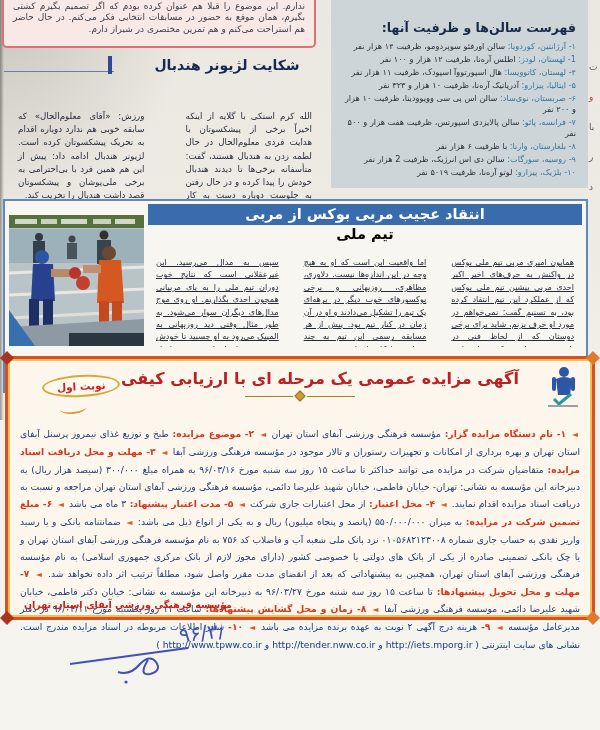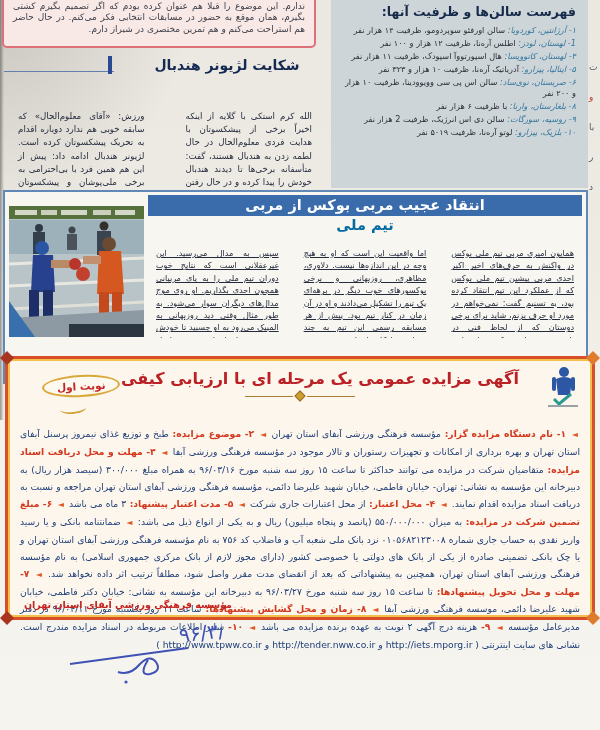--- a/index.html
+++ b/index.html
@@ -31,45 +31,45 @@
   }
   .handball-cols{
     position:absolute;left:2px;top:94px;width:326px;display:flex;gap:9px;
     font-size:8.7px;line-height:13.2px;color:#252c3f;text-align:justify;
   }
   .handball-cols p{margin:16px;flex:1;}
 
   
   .halls-box{
     position:absolute;left:331px;top:0;width:257px;height:188px;
-    background:#ced5d8;box-sizing:border-box;padding:4px 12px 4px 8px;overflow:hidden;
+    background:#ced5d8;box-sizing:border-box;padding:20px 12px 4px 8px;overflow:hidden;
   }
   .halls-title{margin:0 0 6px 0;font-size:12.5px;font-weight:bold;color:#15294b;text-align:right;}
   .halls-item{font-size:8.2px;line-height:11.4px;color:#2b3039;text-align:right;margin-bottom:1.5px;}
-  .halls-item .loc{color:#35779f;font-style:italic;}
+  .halls-item .loc{color:#35779f;}
 
   
   .edge-strip{position:absolute;left:589px;top:62px;width:11px;height:300px;color:#55565c;
     font-size:9px;line-height:10px;text-align:left;direction:ltr;}
   .edge-strip span{display:block;margin-bottom:20px;}
   .edge-strip .red{color:#c04030;}
 
   
   .boxing-box{
-    position:absolute;left:3px;top:190px;width:585px;height:194px;
+    position:absolute;left:3px;top:199px;width:585px;height:194px;
     border:2px solid #6089ba;box-sizing:border-box;background:#f8f6f1;
   }
   .boxing-photo{position:absolute;left:4px;top:14px;width:135px;height:131px;}
   .boxing-headline{position:absolute;left:143px;top:3px;width:434px;}
   .boxing-headline .line1{
     background:#3a6cac;color:#ffffff;font-size:14.5px;font-weight:bold;
     text-align:center;padding:2px 6px 3px;
   }
   .boxing-headline .line2{
-    color:#0369a1;font-size:14.5px;font-weight:bold;text-align:center;padding:1px 0 0;
+    color:#000000;font-size:14.5px;font-weight:bold;text-align:center;padding:1px 0 0;
   }
   .boxing-cols{
     position:absolute;left:143px;top:47px;width:434px;height:99px;overflow:hidden;
     display:flex;gap:9px;font-size:8.1px;line-height:12.4px;color:#242b3c;text-align:justify;
   }
   .boxing-cols p{margin:8px;flex:1;text-decoration:underline;}
 
   
   .ad-box{
     position:absolute;left:5px;top:356px;width:590px;height:264px;
@@ -123,20 +123,21 @@
   </div>
 
   <div class="halls-box">
     <h3 class="halls-title">فهرست سالن‌ها و ظرفیت آنها:</h3>
     <div id="halls-items">
         <div class="halls-item"><span class="loc">۱- آرژانتین، کوردوبا: </span><span>سالن اورفئو سوپردومو، ظرفیت ۱۴ هزار نفر</span></div>
         <div class="halls-item"><span class="loc">1- لهستان، لودز: </span><span>اطلس آره‌نا، ظرفیت ۱۲ هزار و ۱۰۰ نفر</span></div>
         <div class="halls-item"><span class="loc">۴- لهستان، کاتوویسا: </span><span>هال اسپورتووآ اسپودک، ظرفیت ۱۱ هزار نفر</span></div>
         <div class="halls-item"><span class="loc">۵- ایتالیا، پیزارو: </span><span>آدریاتیک آره‌نا، ظرفیت ۱۰ هزار و ۳۲۳ نفر</span></div>
         <div class="halls-item"><span class="loc">۶- صربستان، نوی‌ساد: </span><span>سالن اس پی سی وویوودینا، ظرفیت ۱۰ هزار و ۲۰۰ نفر</span></div>
+        <div class="halls-item"><span class="loc">۷- فرانسه، پائو: </span><span>سالن پالایزدی اسپورتس، ظرفیت هفت هزار و ۵۰۰ نفر</span></div>
         <div class="halls-item"><span class="loc">۸- بلغارستان، وارنا: </span><span>با ظرفیت ۶ هزار نفر</span></div>
         <div class="halls-item"><span class="loc">۹- روسیه، سورگات: </span><span>سالن دی اس انرژیک، ظرفیت 2 هزار نفر</span></div>
         <div class="halls-item"><span class="loc">۱۰- بلژیک، پیزارو: </span><span>لوتو آره‌نا، ظرفیت ۵۰۱۹ نفر</span></div>
       </div>
   </div>
 
   <div class="edge-strip" id="edge-strip">
       <span>ت</span>
       <span class="red">و</span>
       <span>با</span>

